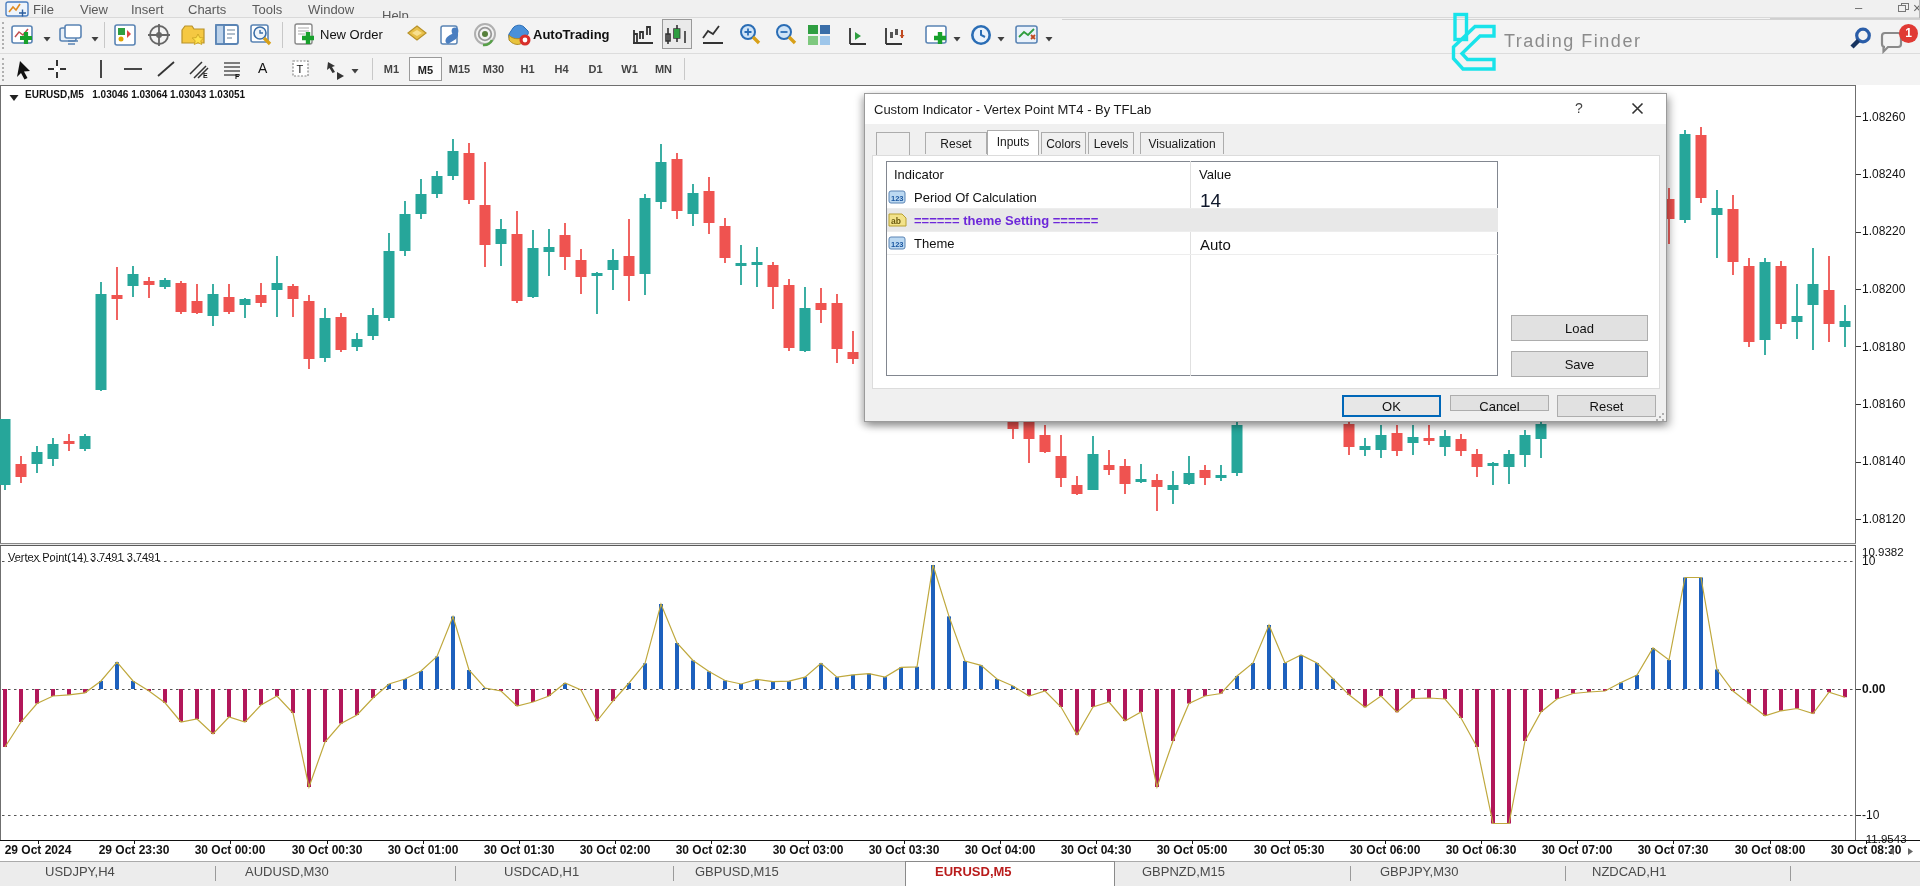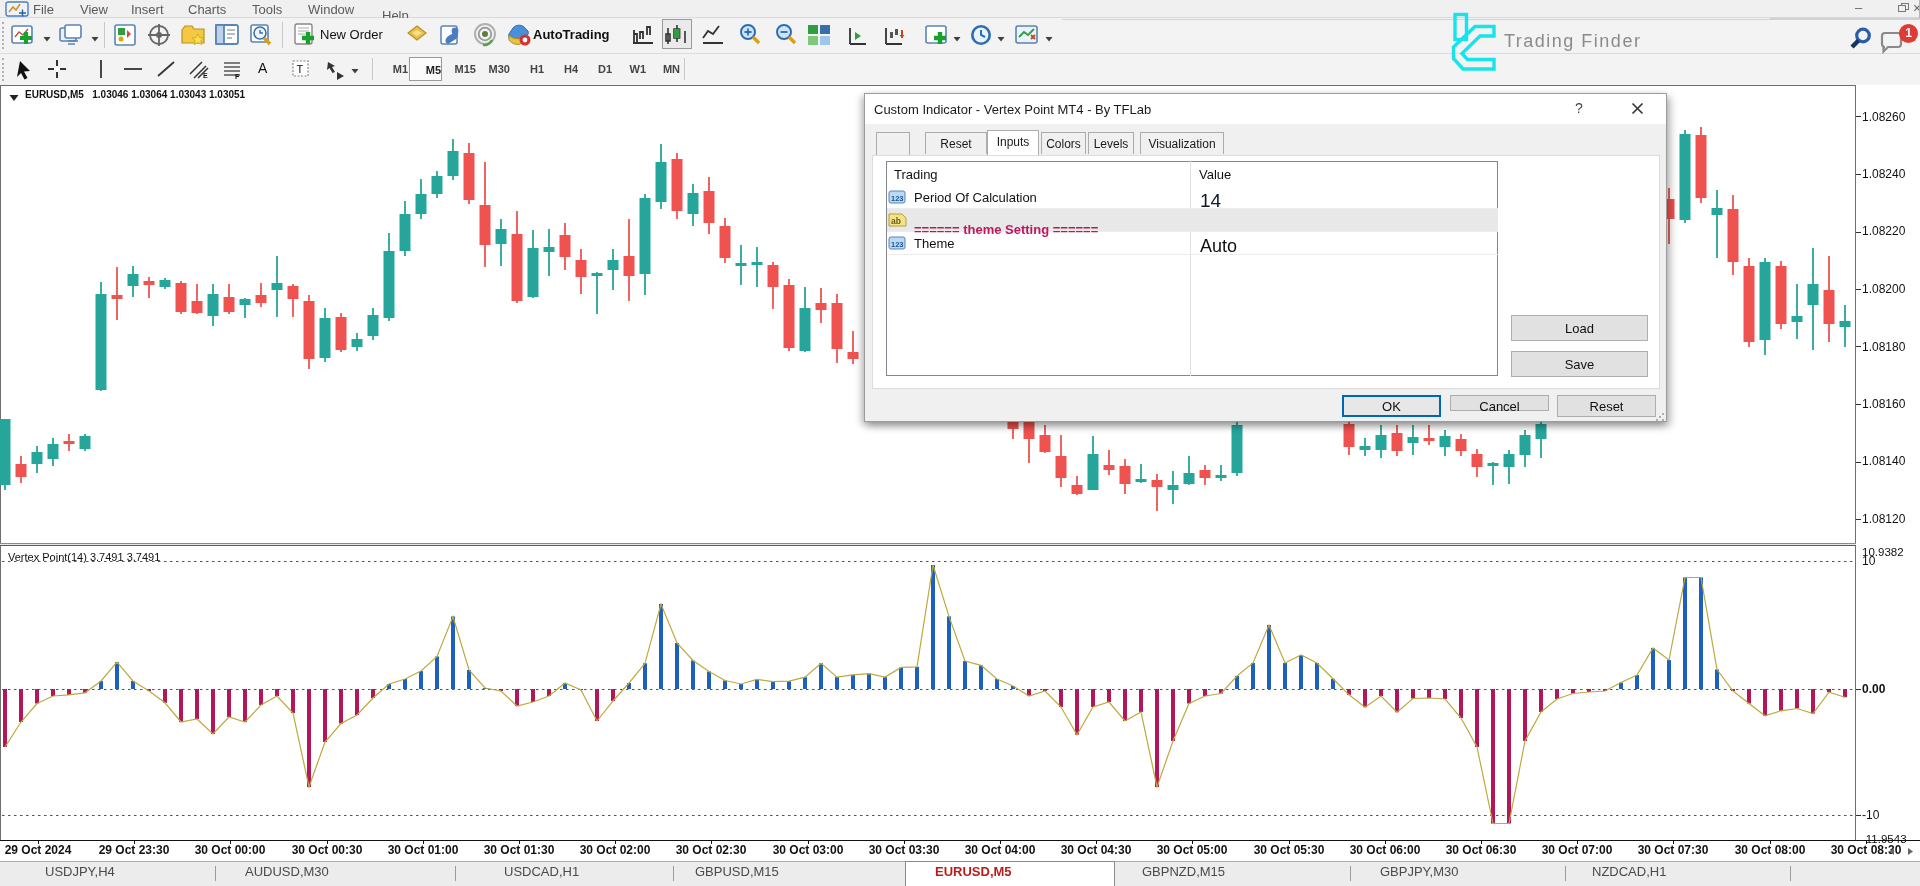--- a/index.html
+++ b/index.html
@@ -1,20 +1,20 @@
 <!DOCTYPE html>
 <html><head><meta charset="utf-8"><style>
 html,body{margin:0;padding:0;width:1920px;height:886px;overflow:hidden;
  font-family:"Liberation Sans",sans-serif;background:#f0f0f0;position:relative;}
 *{box-sizing:border-box;}
 .abs{position:absolute;}
 .menu{font-size:13px;color:#5a5a5a;}
 .tbsep{position:absolute;top:22px;width:1px;height:26px;background:#c8c8c8;}
 .tbsep2{position:absolute;top:58px;width:1px;height:22px;background:#c8c8c8;}
-.tf{position:absolute;top:57px;height:24px;width:33px;text-align:right;
+.tf{position:absolute;top:57px;height:24px;width:33px;text-align:center;
  line-height:24px;font-size:11px;font-weight:bold;color:#444;}
 .tf.sel{background:#fbfbfb;border:1px solid #9a9a9a;color:#222;}
 .pricelbl{position:absolute;left:1862px;font-size:12px;color:#111;}
 .timelbl{position:absolute;top:843px;font-size:12px;color:#111;font-weight:bold;transform:translateX(-50%);white-space:nowrap;}
 .btab{position:absolute;top:864px;font-size:13px;color:#4a4a4a;white-space:nowrap;}
 .btabsep{position:absolute;top:866px;width:1px;height:15px;background:#9a9a9a;}
 .dlg{position:absolute;left:864px;top:93px;width:803px;height:329px;background:#f0f0f0;
  border:1px solid #9b9b9b;box-shadow:-3px 3px 7px rgba(0,0,0,0.22),3px 4px 8px rgba(0,0,0,0.3);}
 .dtab{position:absolute;top:38px;height:22px;line-height:22px;padding:0 9px;font-size:12px;
  color:#1a1a1a;background:#f0f0f0;border:1px solid #acacac;border-bottom:none;}
@@ -662,43 +662,43 @@
     </svg>
  <div class="dtab" style="left:11px;width:33px;padding:16px;text-align:center">About</div>
  <div class="dtab" style="left:60px;width:62px;padding:0;text-align:center">Reset</div>
  <div class="dtab" style="left:122px;width:52px;padding:0;text-align:center;background:#fff;height:25px;top:36px;z-index:3">Inputs</div>
  <div class="dtab" style="left:176px;width:45px;padding:0;text-align:center">Colors</div>
  <div class="dtab" style="left:223px;width:46px;padding:0;text-align:center">Levels</div>
  <div class="dtab" style="left:275px;width:84px;padding:0;text-align:center">Visualization</div>
  <div class="abs" style="left:7px;top:61px;width:788px;height:234px;background:#fff;border:1px solid #dcdcdc"></div>
  <div class="abs" style="left:20.5px;top:67px;width:612.5px;height:215px;background:#fff;border:1px solid #828790"></div>
  <div class="abs" style="left:325px;top:67px;width:1px;height:215px;background:#e0e0e0"></div>
- <div class="abs" style="left:29px;top:73px;font-size:13px;color:#111">Trading</div>
+ <div class="abs" style="left:29px;top:73px;font-size:13px;color:#111">Indicator</div>
  <div class="abs" style="left:334px;top:73px;font-size:13px;color:#111">Value</div>
  <div class="abs" style="left:21.5px;top:113.5px;width:611px;height:23px;background:#e8e8e8"></div>
  <div class="abs" style="left:21.5px;top:113.5px;width:611px;height:1px;background:#ededed"></div>
  <div class="abs" style="left:21.5px;top:136.5px;width:611px;height:1px;background:#ededed"></div>
  <div class="abs" style="left:21.5px;top:159.5px;width:611px;height:1px;background:#ededed"></div>
  <svg class="abs" style="left:23px;top:95px" width="20" height="16" viewBox="0 0 20 16">
       <rect x="1" y="2" width="16" height="12" rx="2" fill="#bcd9f2" stroke="#5a84b4"></rect>
       <text x="3" y="11.5" font-size="7.5" font-weight="bold" fill="#1a56a0">123</text>
     </svg>
  <div class="abs" style="left:49px;top:96px;font-size:13px;color:#111">Period Of Calculation</div>
  <div class="abs" style="left:335px;top:96px;font-size:19px;color:#0f172a">14</div>
  <svg class="abs" style="left:23px;top:118px" width="20" height="16" viewBox="0 0 20 16">
       <path d="M1 2h13l4 4v8H1z" fill="#f2e28a" stroke="#b8a030"></path>
       <text x="3" y="12" font-size="8.5" font-weight="bold" fill="#6a5a10">ab</text>
     </svg>
- <div class="abs" style="left:49px;top:128px;font-size:13px;color:#be185d;font-weight:bold">====== theme Setting ======</div>
+ <div class="abs" style="left:49px;top:119px;font-size:13px;color:#6d28d9;font-weight:bold">====== theme Setting ======</div>
  <svg class="abs" style="left:23px;top:141px" width="20" height="16" viewBox="0 0 20 16">
       <rect x="1" y="2" width="16" height="12" rx="2" fill="#bcd9f2" stroke="#5a84b4"></rect>
       <text x="3" y="11.5" font-size="7.5" font-weight="bold" fill="#1a56a0">123</text>
     </svg>
  <div class="abs" style="left:49px;top:142px;font-size:13px;color:#111">Theme</div>
- <div class="abs" style="left:335px;top:142px;font-size:18px;color:#111">Auto</div>
+ <div class="abs" style="left:335px;top:142px;font-size:15px;color:#111">Auto</div>
  <div class="dbtn" style="left:646px;top:221px;width:137px;height:26px;line-height:25px">Load</div>
  <div class="dbtn" style="left:646px;top:257px;width:137px;height:26px;line-height:25px">Save</div>
  <div class="dbtn" style="left:477px;top:301px;width:99px;height:22px;line-height:20px;border:2px solid #0067b8;background:#e7e7e7">OK</div>
  <div class="dbtn" style="left:585px;top:301px;width:99px;height:16px;line-height:21px">Cancel</div>
  <div class="dbtn" style="left:692px;top:301px;width:99px;height:22px;line-height:21px">Reset</div>
  <svg class="abs" style="left:790px;top:318px" width="10" height="10">
       <circle cx="2" cy="8" r="1" fill="#999"></circle>
       <circle cx="8" cy="8" r="1" fill="#999"></circle>
       <circle cx="8" cy="2" r="1" fill="#999"></circle>
       <circle cx="5" cy="5" r="1" fill="#999"></circle>

